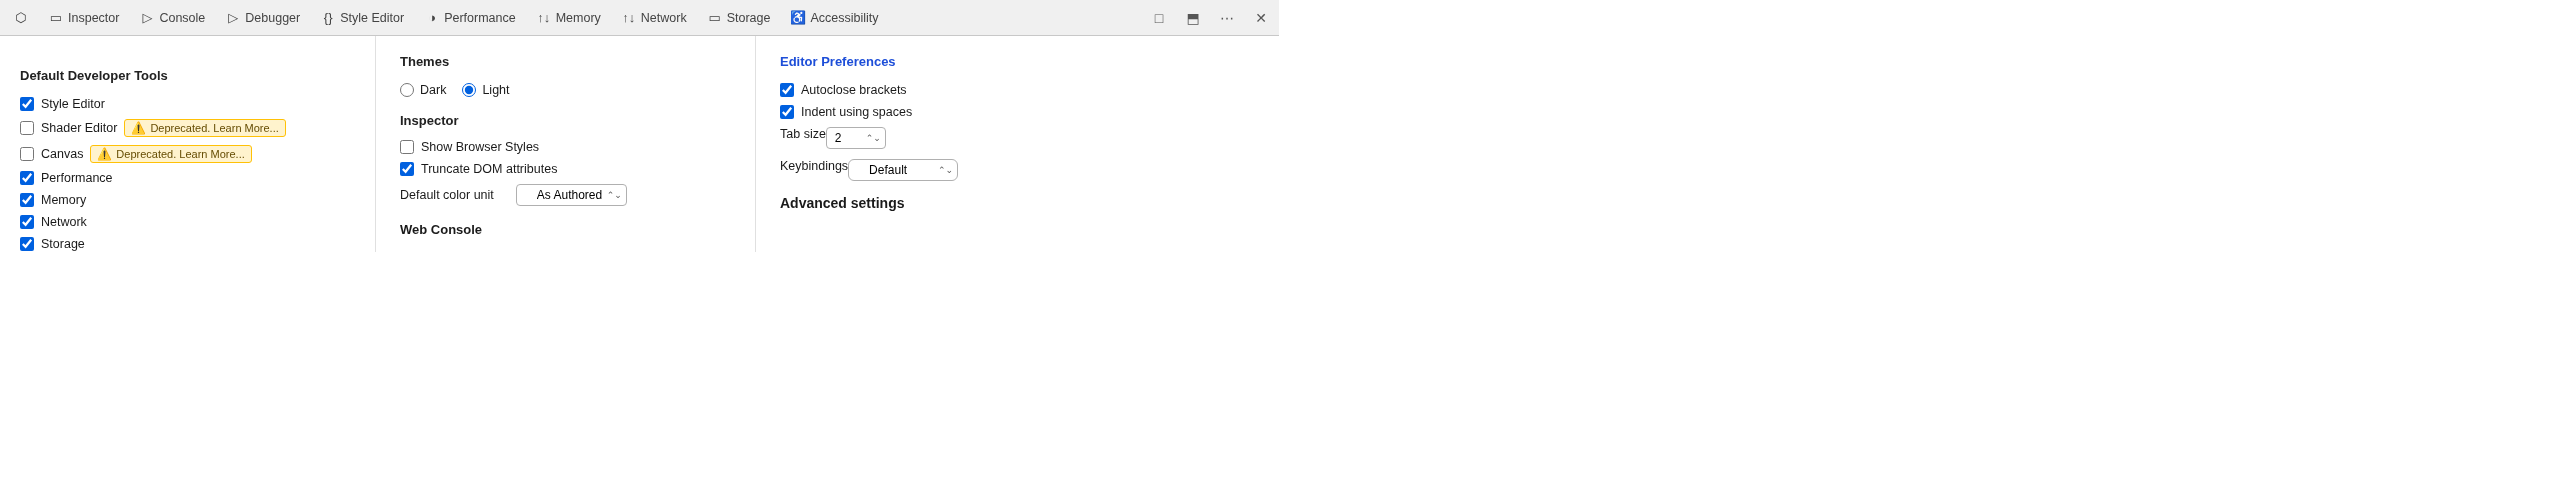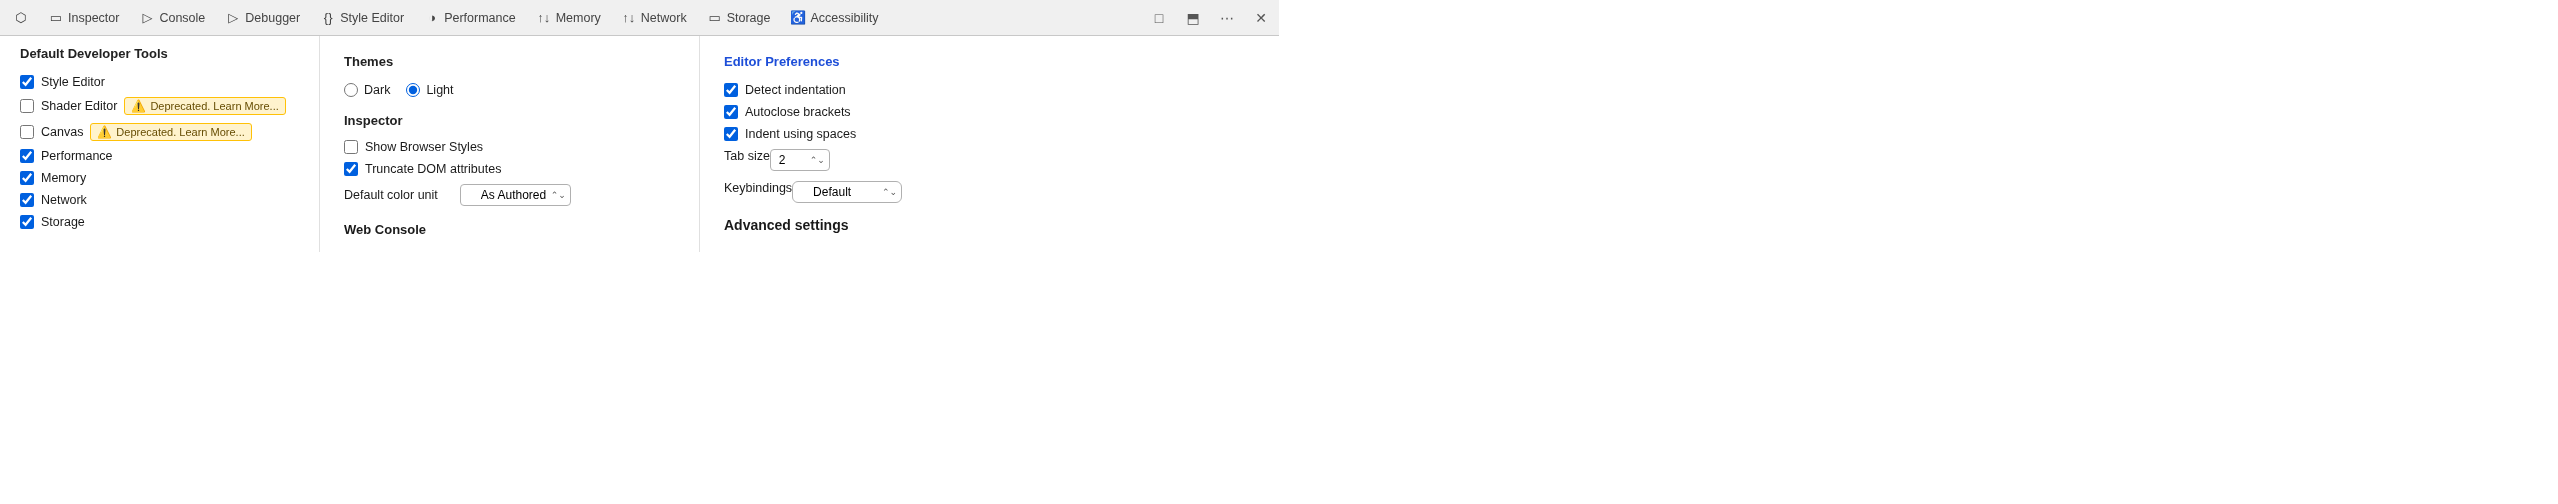--- a/index.html
+++ b/index.html
@@ -68,22 +68,22 @@
 
     
     .main-content {
       display: flex;
       height: calc(252px - 36px);
       overflow: hidden;
     }
 
     
     .left-col {
-      width: 320px;
-      padding: 10px 20px;
+      width: 376px;
+      padding: 32px 20px;
       border-right: 1px solid #e0e0e0;
       overflow-y: auto;
     }
     .section-title {
       font-size: 13px;
       font-weight: 600;
       color: #222;
       margin-bottom: 14px;
     }
     .checkbox-row {
@@ -382,24 +382,20 @@
       </div>
     </div>
 
     <div class="web-console-title">Web Console</div>
   </div>
 
   <div class="right-col">
 
     <div class="right-section-title">Editor Preferences</div>
 
-    <div class="checkbox-row">
-      <input type="checkbox" checked="" style="">
-      <span>Detect indentation</span>
-    </div>
 
     <div class="checkbox-row">
       <input type="checkbox" checked="" style="">
       <span>Autoclose brackets</span>
     </div>
 
     <div class="checkbox-row">
       <input type="checkbox" checked="" style="">
       <span>Indent using spaces</span>
     </div>

